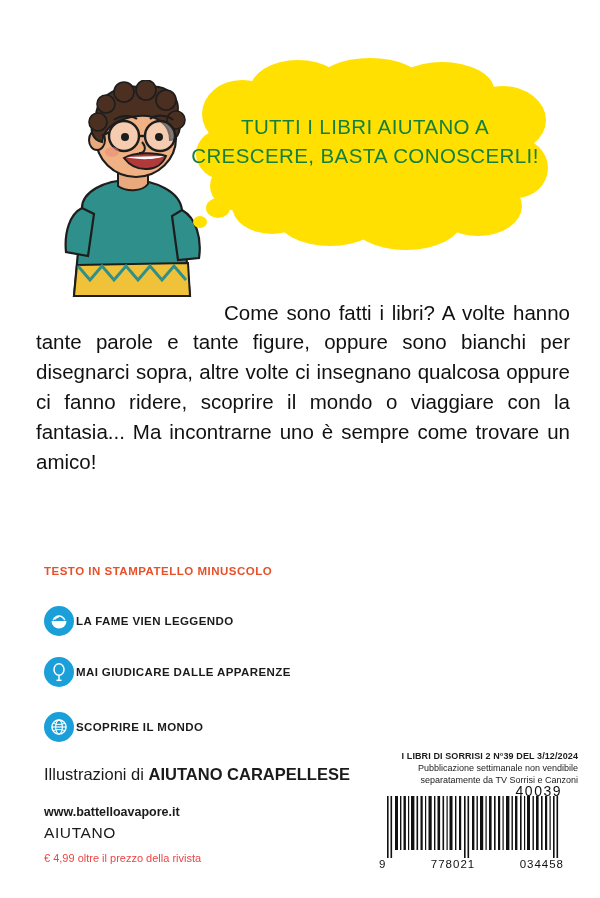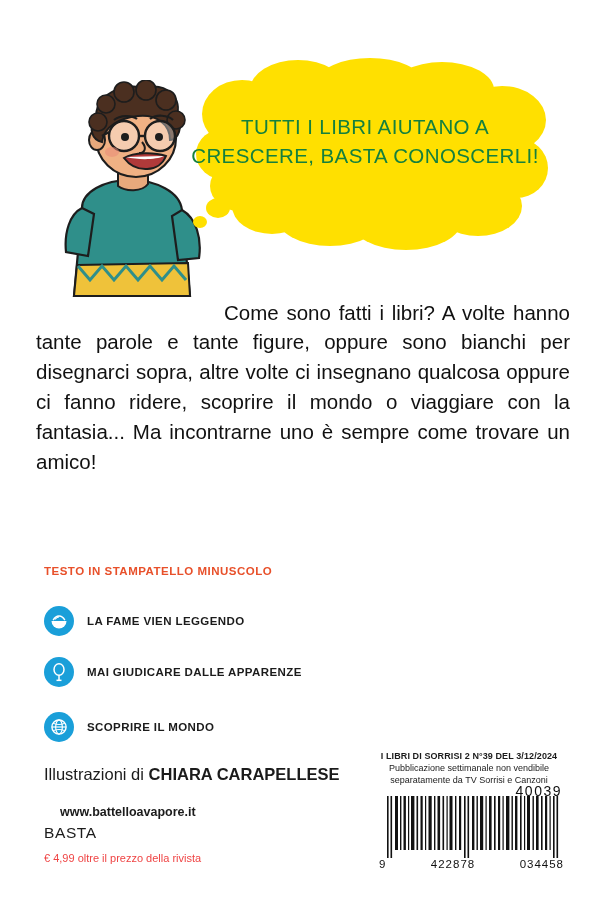--- a/index.html
+++ b/index.html
@@ -95,21 +95,21 @@
   .circ-icon {
     width: 30px; height: 30px;
     border-radius: 50%;
     background: #1a9fd9;
     display: flex;
     align-items: center;
     justify-content: center;
     flex: 0 0 auto;
   }
   .icon-label {
-    margin-left: 13px;
+    margin-left: 2px;
     font-size: 11.5px;
     letter-spacing: 0.4px;
     font-weight: bold;
     color: #1b1b1b;
     text-align: center;
   }
 
   .illus-line {
     position: absolute;
     left: 44px;
@@ -119,21 +119,20 @@
   }
   .illus-line b { font-weight: bold; }
 
   .website {
     position: absolute;
     left: 44px;
     top: 805px;
     font-size: 12.5px;
     font-weight: bold;
     color: #1b1b1b;
-    margin-left: 16px;
   }
   .publisher {
     position: absolute;
     left: 44px;
     top: 824px;
     font-size: 15.5px;
     letter-spacing: 0.6px;
     color: #1b1b1b;
   }
   .price {
@@ -143,21 +142,21 @@
     font-size: 11px;
     color: #ef4444;
   }
 
   
   .legal {
     position: absolute;
     left: 360px;
     top: 750px;
     width: 218px;
-    text-align: center;
+    text-align: right;
     font-size: 9px;
     line-height: 1.35;
     color: #1b1b1b;
   }
   .legal .issue { font-weight: bold; font-size: 9px; letter-spacing: 0.1px;}
 
   
   .barcode-box {
     position: absolute;
     left: 379px;
@@ -296,25 +295,25 @@
         <ellipse cx="12" cy="12" rx="4" ry="8.5" fill="none" stroke="#ffffff" stroke-width="1.4"></ellipse>
         <path d="M3.5 12 h17" stroke="#ffffff" stroke-width="1.4"></path>
         <path d="M5 7.5 c4 2 10 2 14 0" fill="none" stroke="#ffffff" stroke-width="1.2"></path>
         <path d="M5 16.5 c4-2 10-2 14 0" fill="none" stroke="#ffffff" stroke-width="1.2"></path>
       </svg>
     </div>
     <div class="icon-label">SCOPRIRE IL MONDO</div>
   </div>
 
   <div class="illus-line">
-    <span>Illustrazioni di </span><b>CHIARA CARAPELLESE</b>
+    <span>Illustrazioni di </span><b>AIUTANO CARAPELLESE</b>
   </div>
 
   <div class="website">www.battelloavapore.it</div>
-  <div class="publisher">BASTA</div>
+  <div class="publisher">AIUTANO</div>
   <div class="price">€  4,99 oltre il prezzo della rivista</div>
 
   <div class="legal">
     <div class="issue">I LIBRI DI SORRISI 2 N°39 DEL 3/12/2024</div>
     <div>Pubblicazione settimanale non vendibile</div>
     <div>separatamente da TV Sorrisi e Canzoni</div>
   </div>
 
   <div class="barcode-box">
     <div class="barcode-num-top">40039</div>
@@ -358,18 +357,18 @@
         <rect x="157" y="0" width="2.6" height="54"></rect>
         <rect x="162" y="0" width="1.6" height="54"></rect>
         <rect x="166" y="0" width="2.2" height="54"></rect>
         <rect x="170.5" y="0" width="1.2" height="54"></rect>
         <rect x="174" y="0" width="1.6" height="62"></rect>
         <rect x="177.5" y="0" width="1.6" height="62"></rect>
       </g>
     </svg>
     <div class="barcode-digits">
       <span>9</span>
-      <span>422878</span>
+      <span>778021</span>
       <span>034458</span>
     </div>
   </div>
 
 </div>
 
 </body></html>

